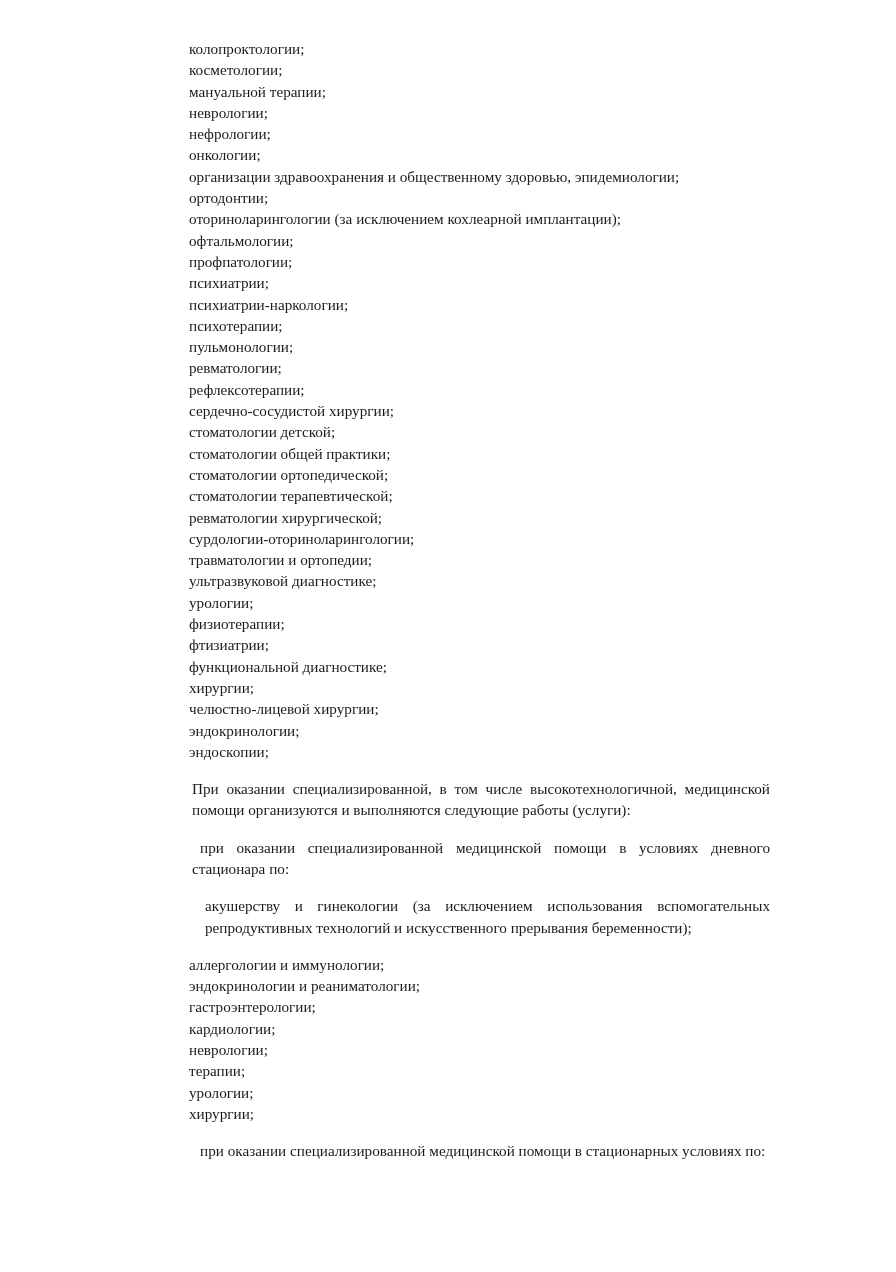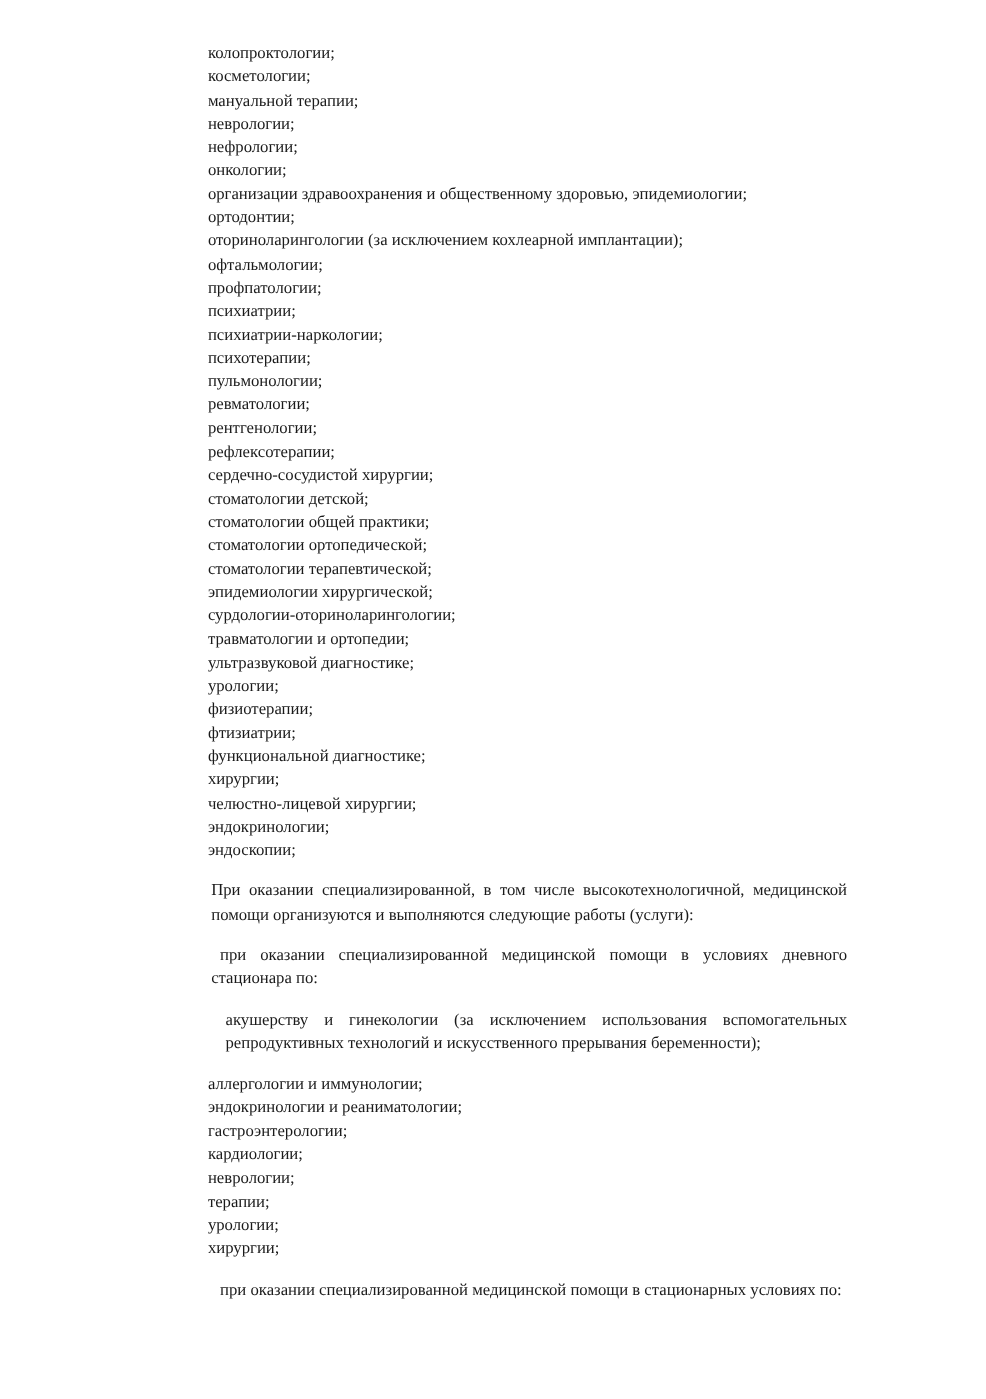--- a/index.html
+++ b/index.html
@@ -63,28 +63,27 @@
     <div class="line item">организации здравоохранения и общественному здоровью, эпидемиологии;</div>
     <div class="line item">ортодонтии;</div>
     <div class="line item">оториноларингологии (за исключением кохлеарной имплантации);</div>
     <div class="line item">офтальмологии;</div>
     <div class="line item">профпатологии;</div>
     <div class="line item">психиатрии;</div>
     <div class="line item">психиатрии-наркологии;</div>
     <div class="line item">психотерапии;</div>
     <div class="line item">пульмонологии;</div>
     <div class="line item">ревматологии;</div>
-    <div class="line item">рентгенологии;</div>
     <div class="line item">рефлексотерапии;</div>
     <div class="line item">сердечно-сосудистой хирургии;</div>
     <div class="line item">стоматологии детской;</div>
     <div class="line item">стоматологии общей практики;</div>
     <div class="line item">стоматологии ортопедической;</div>
     <div class="line item">стоматологии терапевтической;</div>
-    <div class="line item">эпидемиологии хирургической;</div>
+    <div class="line item">ревматологии хирургической;</div>
     <div class="line item">сурдологии-оториноларингологии;</div>
     <div class="line item">травматологии и ортопедии;</div>
     <div class="line item">ультразвуковой диагностике;</div>
     <div class="line item">урологии;</div>
     <div class="line item">физиотерапии;</div>
     <div class="line item">фтизиатрии;</div>
     <div class="line item">функциональной диагностике;</div>
     <div class="line item">хирургии;</div>
     <div class="line item">челюстно-лицевой хирургии;</div>
     <div class="line item">эндокринологии;</div>

